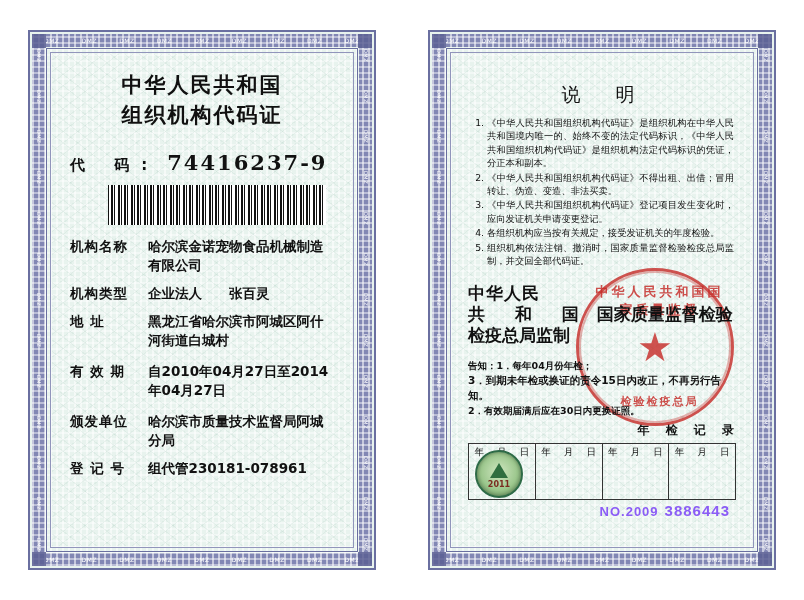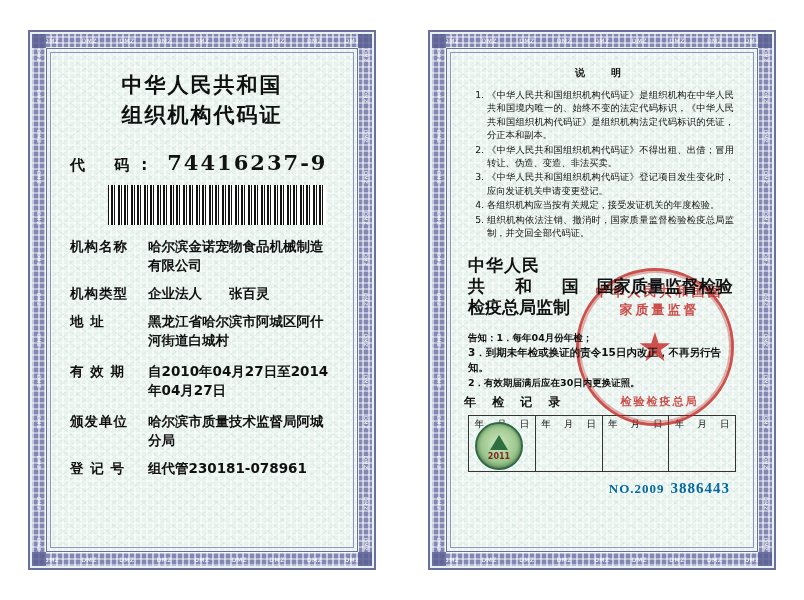--- a/index.html
+++ b/index.html
@@ -204,24 +204,24 @@
   .field .val {
     font-weight: bold;
     flex: 1;
   }
   .field .val .line2 { display: block; }
   .field.tight { margin-top: 9px; }
 
   
   .note-title {
     text-align: center;
-    font-size: 10px;
-    font-weight: bold;
+    font-size: 19px;
+    font-weight: normal;
     letter-spacing: 8px;
-    margin-top: 6px;
+    margin-top: 22px;
   }
   .notes {
     margin: 8px 6px 0 6px;
     font-size: 9.3px;
     line-height: 13.4px;
     text-align: justify;
   }
   .notes .item {
     display: flex;
     margin-bottom: 1px;
@@ -251,21 +251,21 @@
     font-size: 9.5px;
     line-height: 15px;
     font-weight: bold;
     padding-left: 4px;
     position: relative;
     z-index: 3;
   }
   .warn .big { font-size: 10.5px; }
 
   .record-title {
-    text-align: left;
+    text-align: right;
     font-size: 12px;
     font-weight: bold;
     letter-spacing: 6px;
     margin-top: 4px;
   }
 
   .record-table {
     margin: 4px 4px 0 4px;
     border-top: 1.2px solid #333;
     border-left: 1.2px solid #333;
@@ -313,25 +313,25 @@
     left: 50%;
     top: 11px;
     transform: translateX(-50%);
     width: 0; height: 0;
     border-left: 9px solid transparent;
     border-right: 9px solid transparent;
     border-bottom: 15px solid #2f6e3f;
   }
 
   .serial {
-    margin-top: 8px;
+    margin-top: 2px;
     text-align: right;
     padding-right: 10px;
-    color: #0369a1;
-    font-family: Liberation Serif, serif;
+    color: #8b5cf6;
+    font-family: Liberation Sans, sans-serif;
     font-weight: bold;
     font-size: 15px;
     letter-spacing: 1px;
   }
   .serial .no { font-size: 13px; margin-right: 6px; }
 
   
   .red-seal {
     position: absolute;
     left: 148px;

